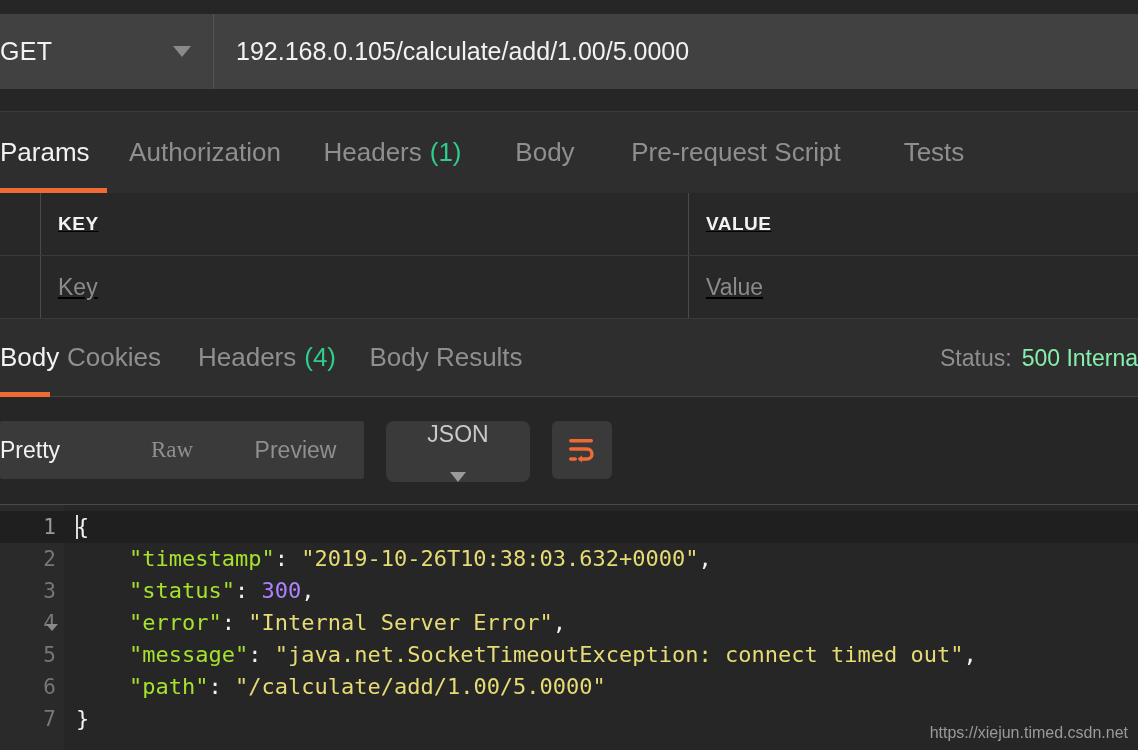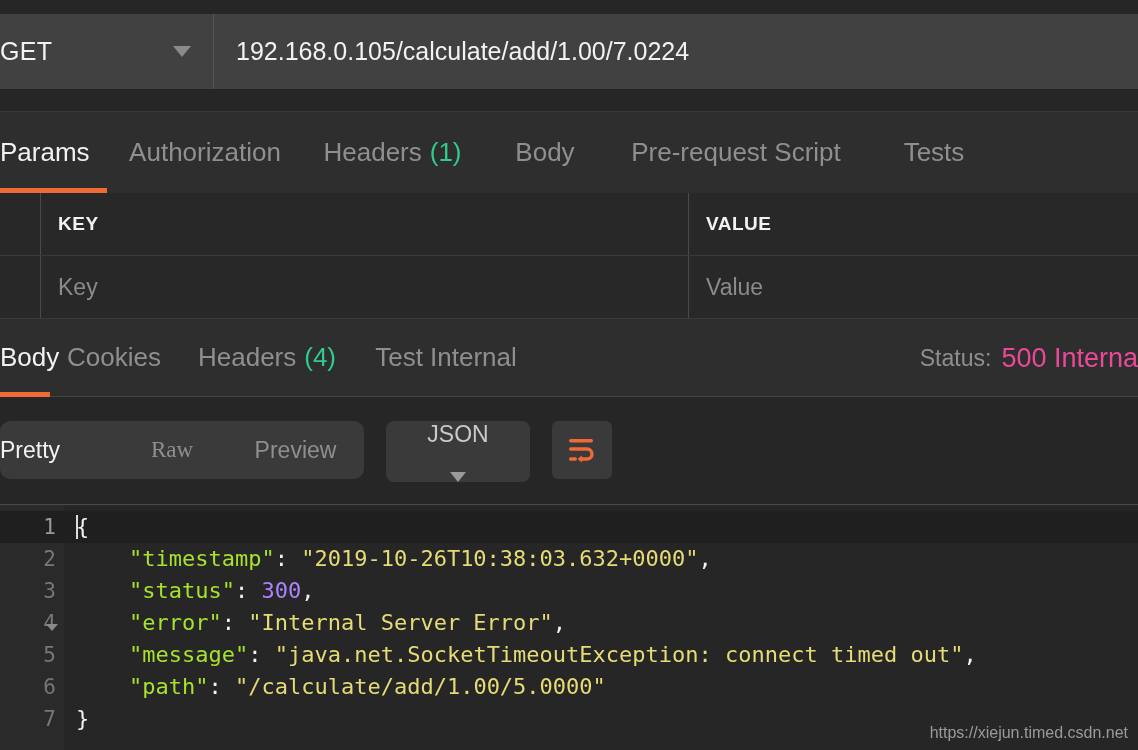--- a/index.html
+++ b/index.html
@@ -76,20 +76,21 @@
   .req-tab-auth      { width: 196px; }
   .req-tab-headers   { width: 179px; }
   .req-tab-body      { width: 126px; }
   .req-tab-pre       { width: 256px; }
   .req-tab-tests     { width: 140px; }
 
   
   .kv-table {
     position: absolute; left: 0; top: 193px; width: 1138px; height: 126px;
     background: #262626;
+    text-decoration: underline;
   }
   .kv-row { display: flex; height: 63px; border-bottom: 1px solid #3b3b3b; }
   .kv-check {
     width: 41px; height: 100%; border-right: 1px solid #4a4a4a; background: #282828;
   }
   .kv-key {
     width: 648px; height: 100%; border-right: 1px solid #4a4a4a;
     display: flex; align-items: center; padding-left: 17px; background: #282828;
   }
   .kv-val {
@@ -111,31 +112,31 @@
   .resp-tab-headers { width: 178px; }
   .resp-tab-tests   { width: 180px; }
   .resp-tabs .tab { height: 78px; }
 
   .status-wrap {
     position: absolute; right: 0; top: 0; height: 78px;
     display: flex; align-items: center; padding-right: 0;
     white-space: nowrap; overflow: hidden;
   }
   .status-label { font-size: 23px; color: #8f8f8f; margin-left: 28px; }
-  .status-value { font-size: 27px; color: #ec4899; margin-left: 10px; }
+  .status-value { font-size: 23px; color: #86efac; margin-left: 10px; }
 
   
   .body-toolbar {
     position: absolute; left: 0; top: 397px; width: 1138px; height: 107px;
     background: #262626;
     display: flex; align-items: center;
   }
   .seg-group {
     position: absolute; left: 0; top: 24px; height: 58px; width: 364px;
-    background: #3a3a3a; border-radius: 10px;
+    background: #3a3a3a; border-radius: 2px;
     display: flex; align-items: center; justify-content: flex-end;
   }
   .seg {
     height: 58px; display: flex; align-items: center; justify-content: center;
     font-size: 23px; color: #8f8f8f; cursor: pointer;
   }
   .seg.active { color: #f2f2f2; }
   .seg-pretty  { width: 117px; justify-content: flex-start; padding-left: 0; }
   .seg-raw     { width: 110px; font-family: Liberation Serif, serif; }
   .seg-preview { width: 137px; }
@@ -217,21 +218,21 @@
 
 <div id="app">
 
   <div class="top-strip"></div>
 
   <div class="url-bar">
     <div class="method-select">
       <span class="method-label">GET</span>
       <span class="caret-down"></span>
     </div>
-    <div class="url-field">192.168.0.105/calculate/add/1.00/7.0224</div>
+    <div class="url-field">192.168.0.105/calculate/add/1.00/5.0000</div>
   </div>
 
   <div class="bar-gap"></div>
 
   <div class="req-tabs">
     <div class="tab active req-tab-params">
       <span>Params</span>
       <span class="underline" style="width:107px"></span>
     </div>
     <div class="tab req-tab-auth">
@@ -279,21 +280,21 @@
       <span class="underline" style="width:50px"></span>
     </div>
     <div class="tab resp-tab-cookies">
       <span>Cookies</span>
     </div>
     <div class="tab resp-tab-headers">
       <span>Headers</span>
       <span class="count">(4)</span>
     </div>
     <div class="tab resp-tab-tests">
-      <span>Test Internal</span>
+      <span>Body Results</span>
     </div>
 
     <div class="status-wrap">
       <span class="status-label">Status:</span>
       <span class="status-value">500 Interna</span>
     </div>
   </div>
 
   <div class="body-toolbar">
     <div class="seg-group">

